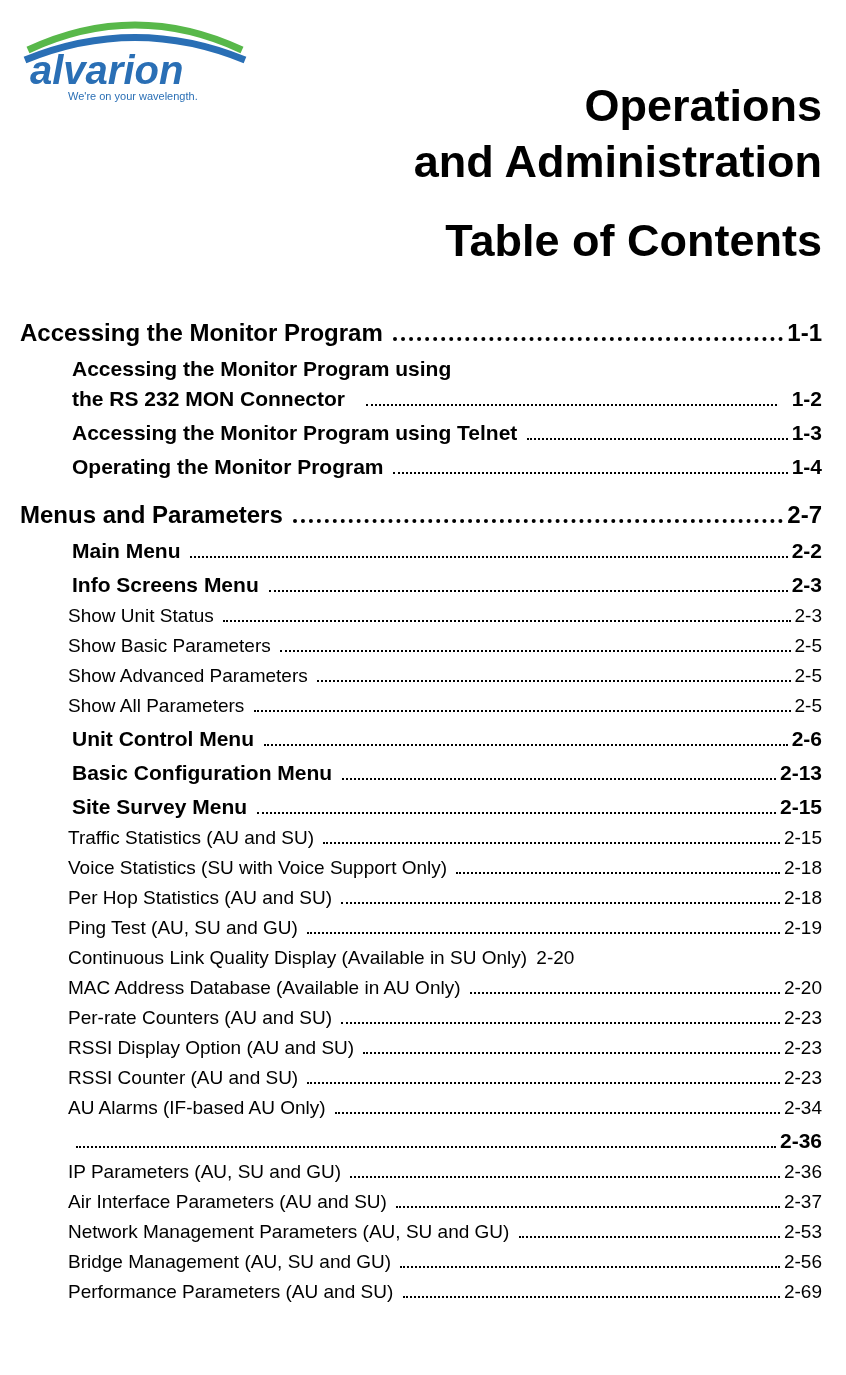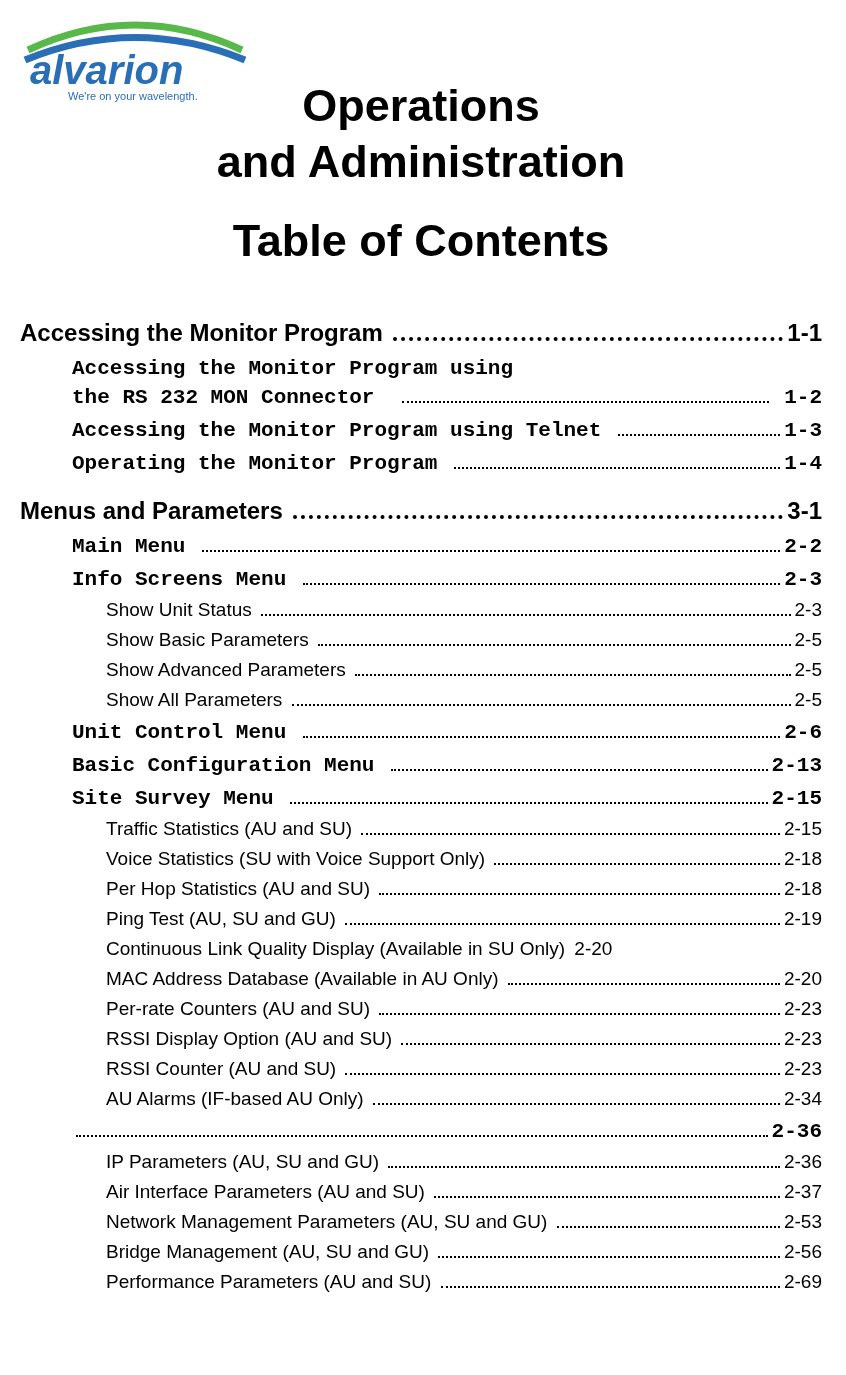--- a/index.html
+++ b/index.html
@@ -5,21 +5,21 @@
   * { margin:0; padding:0; box-sizing:border-box; }
   body {
     width:846px; height:1375px;
     background:#fff;
     padding:20px 24px 0 20px;
     font-family:Arial, Helvetica, sans-serif;
     color:#000;
   }
   .logo { width:230px; height:88px; position:relative; }
   .logo svg { width:100%; height:100%; }
-  .titles { text-align:center; margin-top:-30px; }
+  .titles { text-align:right; margin-top:-30px; }
   .title {
     font-family:Verdana, Arial, sans-serif;
     font-weight:900; font-size:45px;
     line-height:1.25;
   }
   .title2 { margin-top:22px; }
   .toc { margin-top:50px; }
   .section-title {
     font-family:Verdana, Arial, sans-serif;
     font-weight:700; font-size:24px;
@@ -27,31 +27,31 @@
     margin-top:22px;
   }
   .section-title .txt { white-space:pre; }
   .section-title .page { font-size:24px; }
   .dots {
     flex:1; border-bottom:4px dotted #000; margin:0 4px 5px 4px;
     height:0;
   }
   .dots.sm { border-bottom:2px dotted #000; margin-bottom:4px; }
   .sub1 {
-    font-family:Liberation Mono, monospace;
+    font-family:Liberation Sans, sans-serif;
     font-weight:700; font-size:21px;
     display:flex; align-items:baseline;
     margin-left:52px; margin-top:10px;
   }
   .sub1.compact { margin-top:6px;gap:11px; }
   .sub2 {
     font-family:Verdana, Arial, sans-serif;
     font-weight:400; font-size:19px;
     display:flex; align-items:baseline;
-    margin-left:86px; margin-top:8px;
+    margin-left:48px; margin-top:8px;
   }
   .page { white-space:nowrap; }
   .txt { white-space:pre; }
 </style>
 </head>
 <body>
 
 <div class="logo">
   <svg viewBox="0 0 230 88">
     <path d="M8 30 Q 115 -20 222 30" stroke="#58b84a" stroke-width="7" fill="none"></path>
@@ -90,21 +90,21 @@
   </div>
   <div class="sub1">
     <span class="txt">Operating the Monitor Program </span>
     <span class="dots sm"></span>
     <span class="page">1-4</span>
   </div>
 
   <div class="section-title">
     <span class="txt">Menus and Parameters </span>
     <span class="dots"></span>
-    <span class="page">3-1</span>
+    <span class="page">2-7</span>
   </div>
 
   <div class="sub1">
     <span class="txt">Main Menu </span>
     <span class="dots sm"></span>
     <span class="page">2-2</span>
   </div>
 
   <div class="sub1">
     <span class="txt">Info Screens Menu </span>

